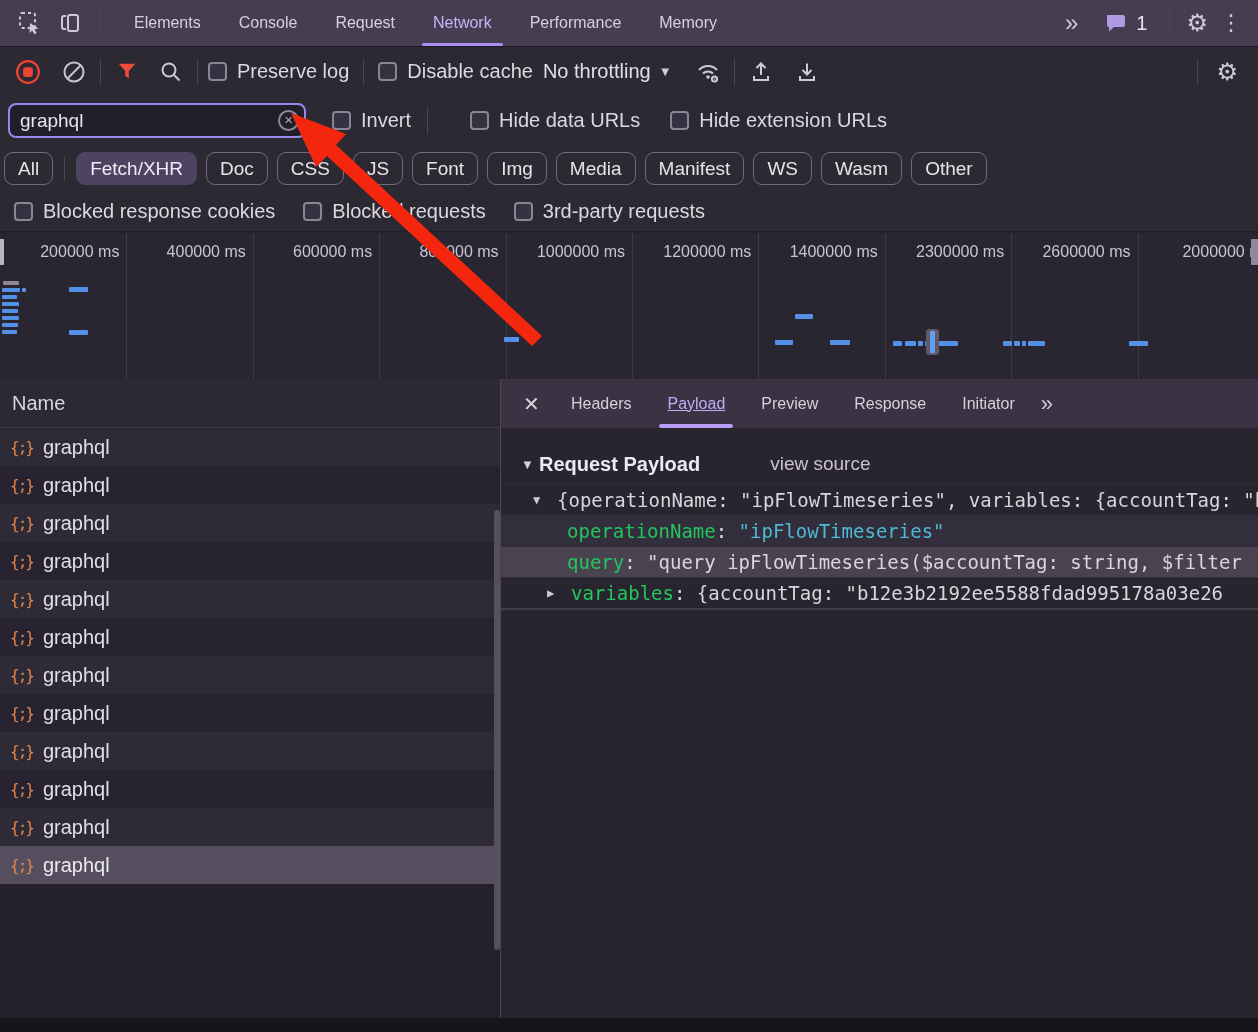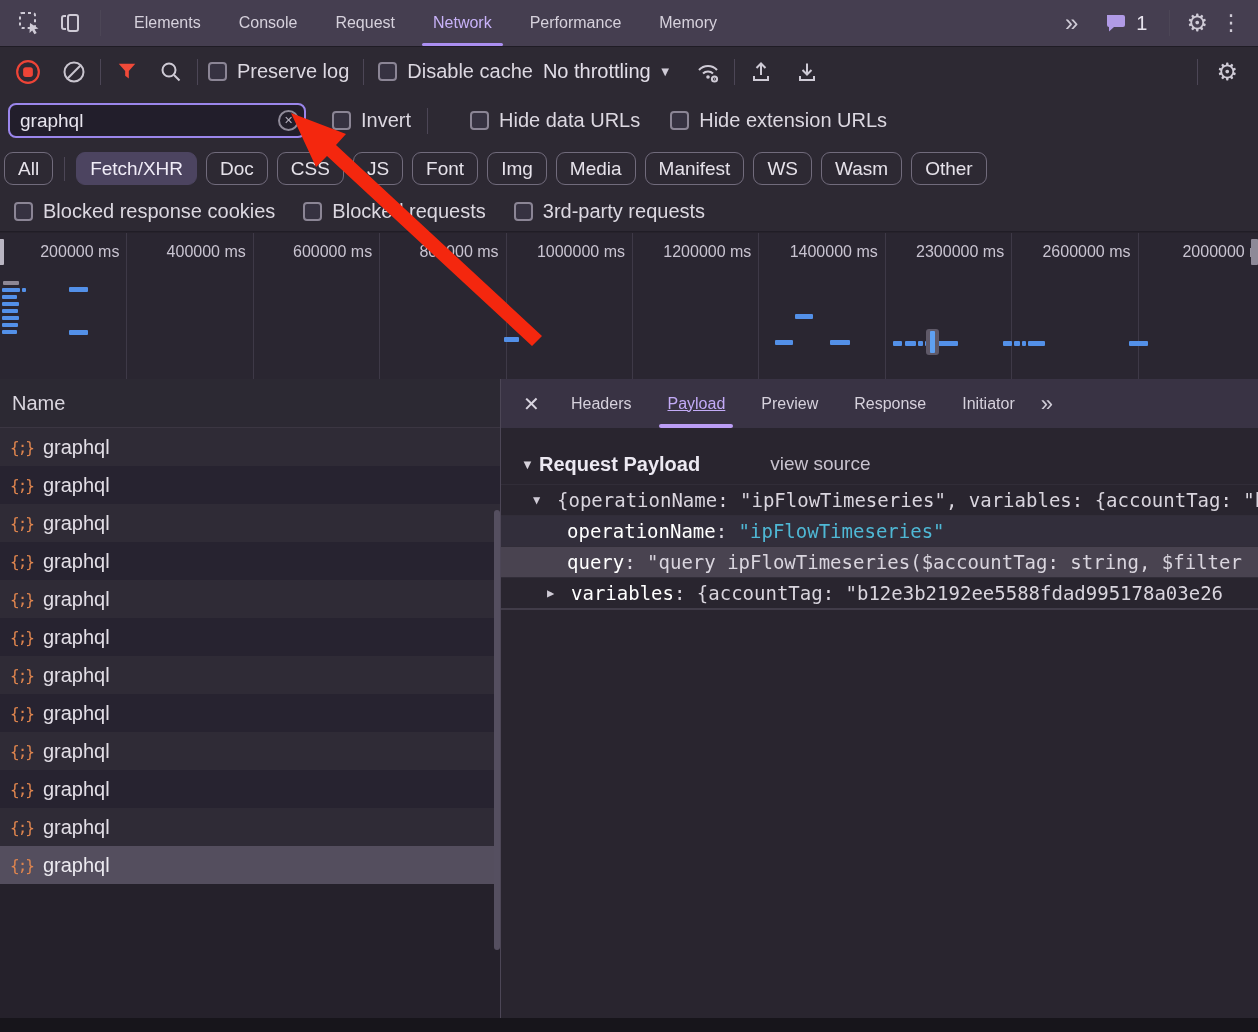--- a/index.html
+++ b/index.html
@@ -85,21 +85,21 @@
   .secrow{display:flex;align-items:center;height:40px;padding-left:20px;}
   .secrow .twisty{width:18px;flex:0 0 18px;font-size:13px;color:#d6d2db;}
   .sectitle{font-size:20px;font-weight:bold;color:#ece9f2;}
   .viewsrc{margin-left:70px;font-size:19px;color:#c8c3cf;}
   .ptree{border-bottom:2px solid #413c49;}
   .prow{height:31px;display:flex;align-items:center;white-space:pre;overflow:hidden;box-sizing:border-box;border-top:1px solid #312d38;font-family:"DejaVu Sans Mono",monospace;font-size:19px;}
   .prow.stripe{background:#322e3b;}
   .prow.highlight{background:#494350;}
   .prow .twisty{flex:0 0 24px;font-size:12px;color:#cfcbd6;}
   .seg-plain{color:#d9d5de;}
-  .seg-key{color:#ffffff;}
+  .seg-key{color:#22c55e;}
   .seg-str{color:#4fb8d5;}
 
   .bottomstrip{top:1018px;left:0;width:1258px;height:14px;background:#17151b;}
 
   .arrowlayer{top:0;left:0;width:1258px;height:1032px;pointer-events:none;z-index:99;}
 </style>
 </head>
 <body>
 
 <div class="abs tabbar">

